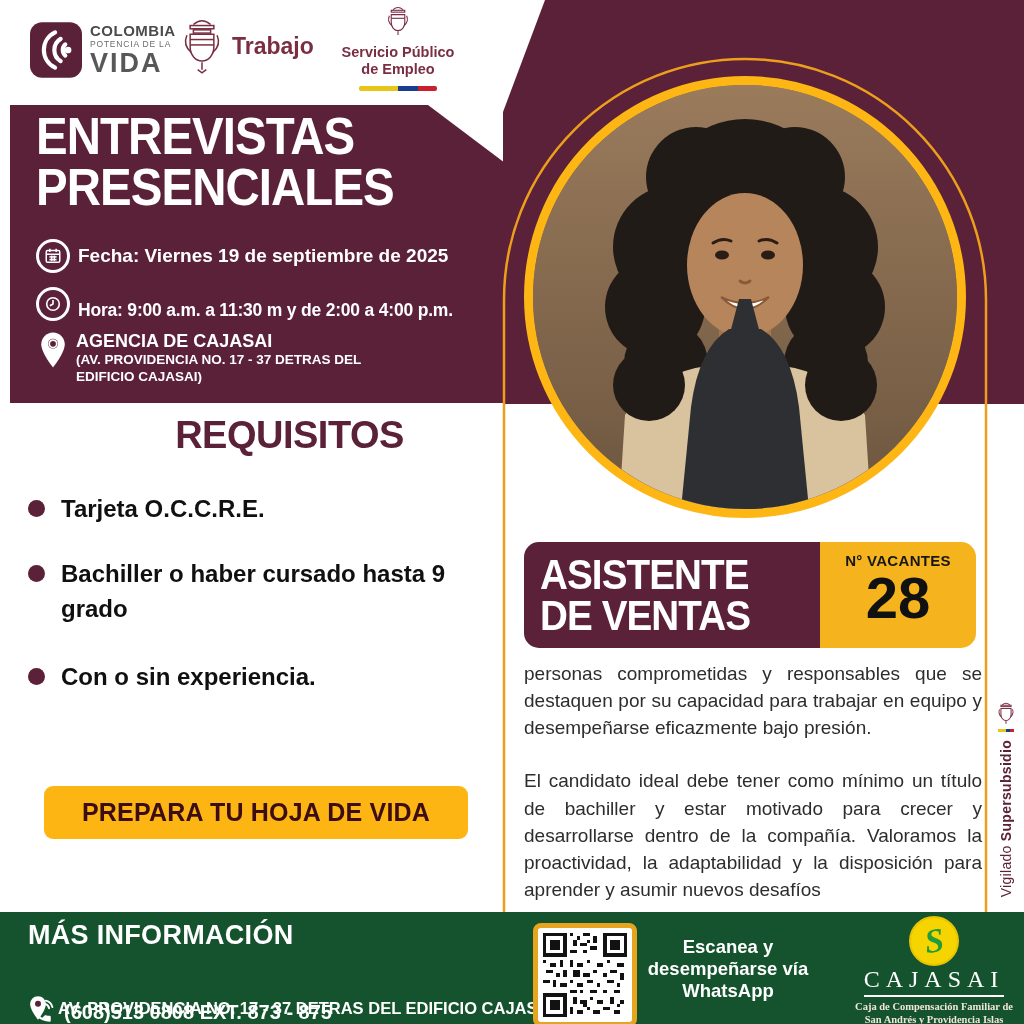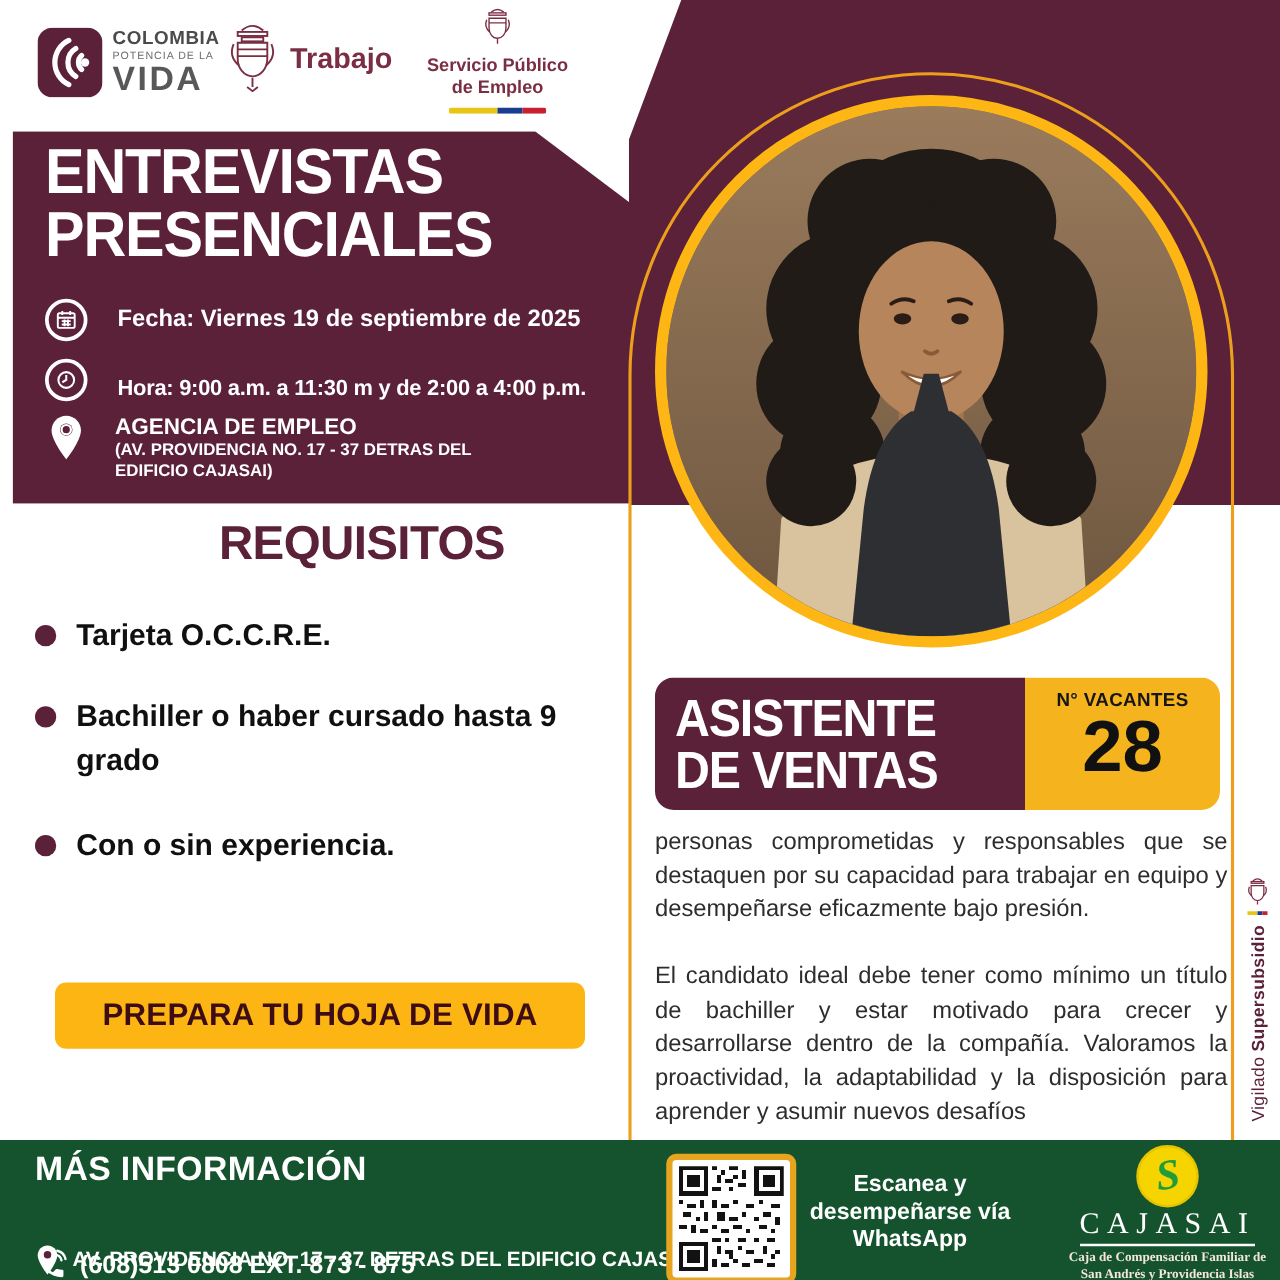--- a/index.html
+++ b/index.html
@@ -24,21 +24,21 @@
   .tricolor .r{width:25%;background:#c8202f;}
 
   
   .left-block{position:absolute;left:10px;top:105px;width:495px;height:298px;background:#5b2138;
     clip-path:polygon(0 0,418px 0,495px 58px,495px 298px,0 298px);color:#fff;}
   .right-block{position:absolute;left:503px;top:0;width:521px;height:404px;background:#5b2138;
     clip-path:polygon(42px 0,521px 0,521px 404px,0 404px,0 112px);}
 
   .hero-title{position:absolute;left:26px;top:6px;font-size:51px;font-weight:bold;
     letter-spacing:-1px;line-height:1.0;transform:scaleX(.93);transform-origin:left top;}
-  .info-row{position:absolute;display:flex;align-items:flex-start;gap:24px;}
+  .info-row{position:absolute;display:flex;align-items:flex-start;gap:8px;}
   .ring-icon{width:34px;height:34px;border:3px solid #fff;border-radius:50%;box-sizing:border-box;
     display:flex;align-items:center;justify-content:center;flex:0 0 auto;}
   .info-text{font-weight:bold;}
   .r-fecha{left:26px;top:134px;}
   .r-hora{left:26px;top:182px;align-items:flex-end;}
   .r-lugar{left:28px;top:226px;}
   .t-fecha{font-size:19px;padding-top:6px;}
   .t-hora{font-size:17.5px;letter-spacing:-.2px;padding-top:7px;}
   .t-lugar-main{font-size:18px;}
   .t-lugar-sub{font-size:13.5px;line-height:1.25;}
@@ -213,21 +213,21 @@
 
     <div class="info-row r-lugar">
       <span style="flex:0 0 auto;">
         <svg width="30" height="38" viewBox="0 0 24 30" fill="#fff">
           <path d="M12 1C6.8 1 2.6 5.2 2.6 10.4 2.6 17.4 12 29 12 29s9.4-11.6 9.4-18.6C21.4 5.2 17.2 1 12 1z"></path>
           <circle cx="12" cy="10" r="4" fill="#5b2138"></circle>
           <circle cx="12" cy="10" r="3" fill="none" stroke="#fff" stroke-width="1.4"></circle>
         </svg>
       </span>
       <span class="info-text">
-        <div class="t-lugar-main">AGENCIA DE EMPLEO</div>
+        <div class="t-lugar-main">AGENCIA DE CAJASAI</div>
         <div class="t-lugar-sub">(AV. PROVIDENCIA NO. 17 - 37 DETRAS DEL</div>
         <div class="t-lugar-sub">EDIFICIO CAJASAI)</div>
       </span>
     </div>
   </div>
 
   <svg class="deco" width="1024" height="1024" viewBox="0 0 1024 1024">
     <path d="M 504 912 L 504 300 A 241 241 0 0 1 986 300 L 986 912" fill="none" stroke="#ed9f1c" stroke-width="2.5"></path>
   </svg>
 

